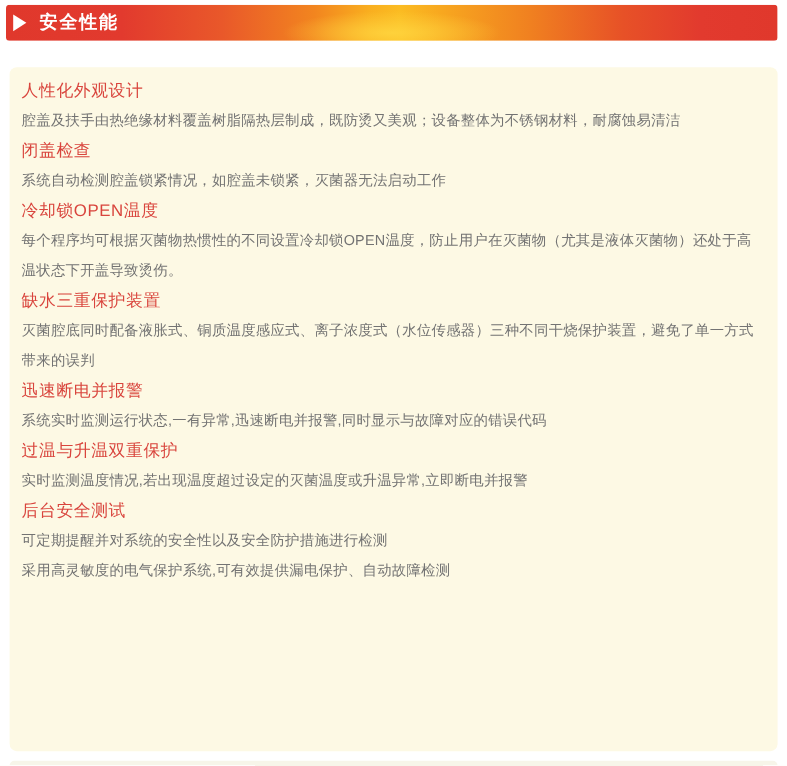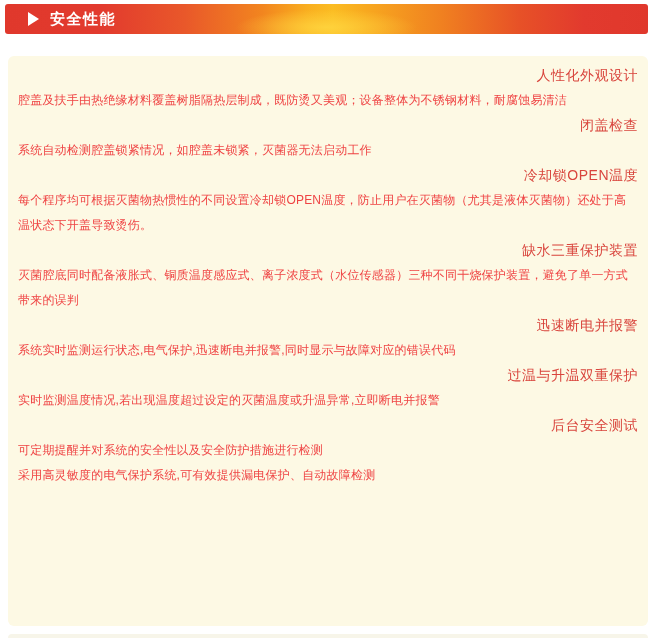--- a/index.html
+++ b/index.html
@@ -20,21 +20,21 @@
     height: 30px;
     border-radius: 3px;
     background:
       radial-gradient(ellipse 130px 26px at 50% 78%, rgba(255,214,64,0.85) 0%, rgba(255,214,64,0) 70%),
       linear-gradient(90deg,
         #e0382c 0%, #e23a2e 15%, #e9582a 28%, #f2851f 40%,
         #f9ae1f 47%, #fbbc22 51%, #f8a91f 56%, #f08020 68%,
         #e75127 80%, #e23a2e 90%, #e0382c 100%);
     display: flex;
     align-items: center;
-    padding-left: 23px;
+    padding-left: 6px;
     box-sizing: border-box;
   }
   .banner-arrow {
     width: 0; height: 0;
     border-left: 11px solid #ffffff;
     border-top: 7px solid transparent;
     border-bottom: 7px solid transparent;
     margin-right: 11px;
     flex: 0 0 auto;
   }
@@ -59,25 +59,24 @@
     padding: 7px 10px 0 10px;
   }
   .section { margin: 0; }
   .sec-heading {
     margin: 0;
     color: #d9453d;
     font-size: 14px;
     font-weight: 400;
     line-height: 25px;
     letter-spacing: 0.5px;
-    text-align: right;
   }
   .sec-body {
     margin: 0;
-    color: #ef4444;
+    color: #737373;
     font-size: 12px;
     line-height: 25px;
     letter-spacing: 0.2px;
   }
   
   .next-block-edge {
     position: absolute;
     left: 8px;
     right: 8px;
     top: 634px;
@@ -114,21 +113,21 @@
   </div>
 
   <div class="section">
     <h3 class="sec-heading">缺水三重保护装置</h3>
     <p class="sec-body">灭菌腔底同时配备液胀式、铜质温度感应式、离子浓度式（水位传感器）三种不同干烧保护装置，避免了单一方式带来的误判</p>
   </div>
 
 
   <div class="section">
     <h3 class="sec-heading">迅速断电并报警</h3>
-    <p class="sec-body">系统实时监测运行状态,电气保护,迅速断电并报警,同时显示与故障对应的错误代码</p>
+    <p class="sec-body">系统实时监测运行状态,一有异常,迅速断电并报警,同时显示与故障对应的错误代码</p>
   </div>
 
   <div class="section">
     <h3 class="sec-heading">过温与升温双重保护</h3>
     <p class="sec-body">实时监测温度情况,若出现温度超过设定的灭菌温度或升温异常,立即断电并报警</p>
   </div>
 
   <div class="section">
     <h3 class="sec-heading">后台安全测试</h3>
     <p class="sec-body">可定期提醒并对系统的安全性以及安全防护措施进行检测</p>

